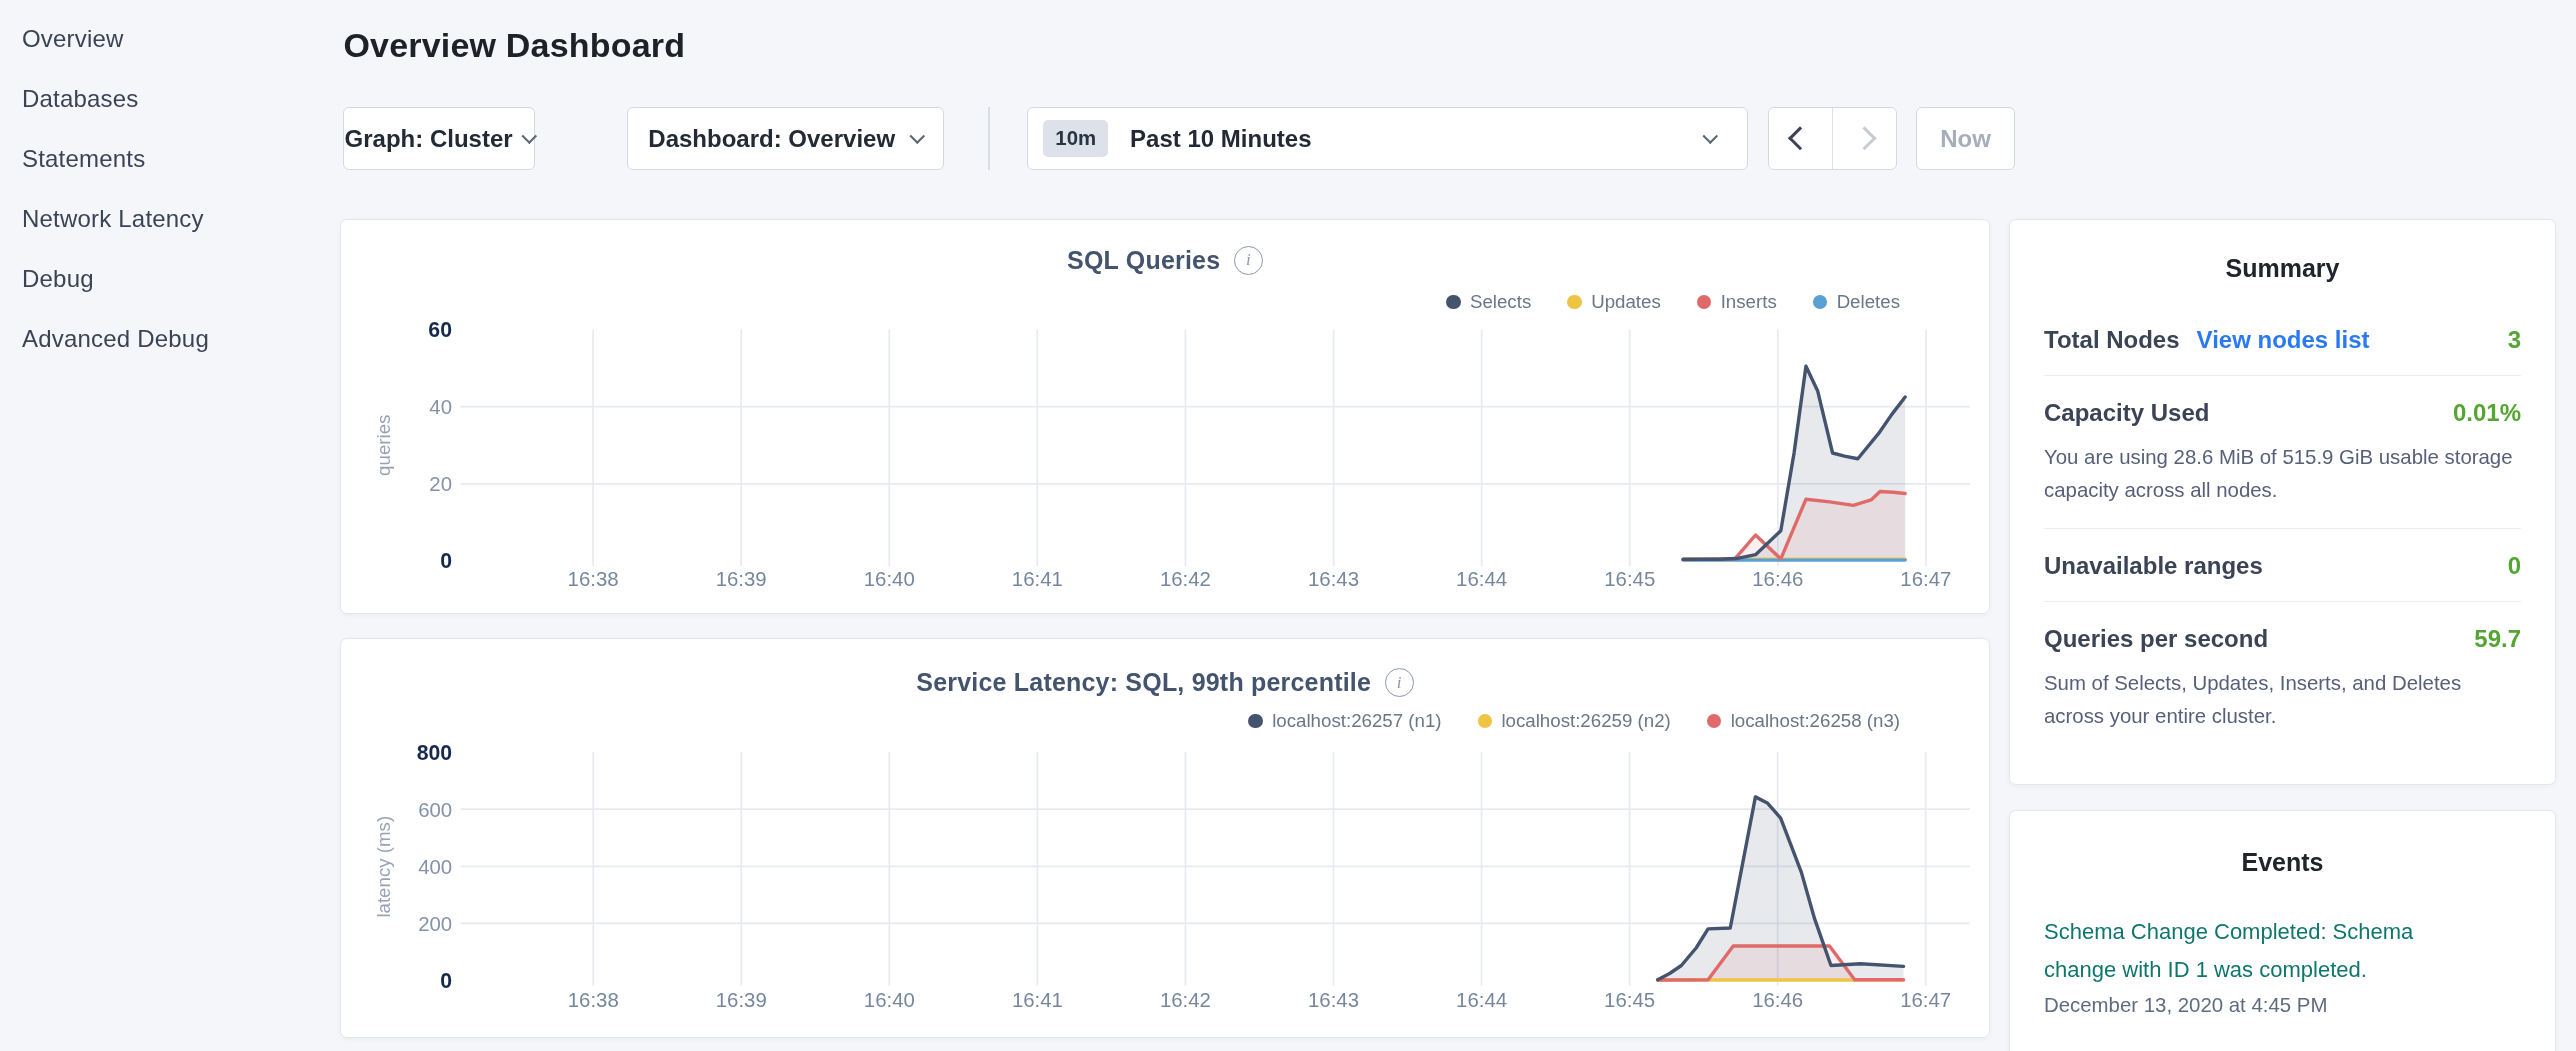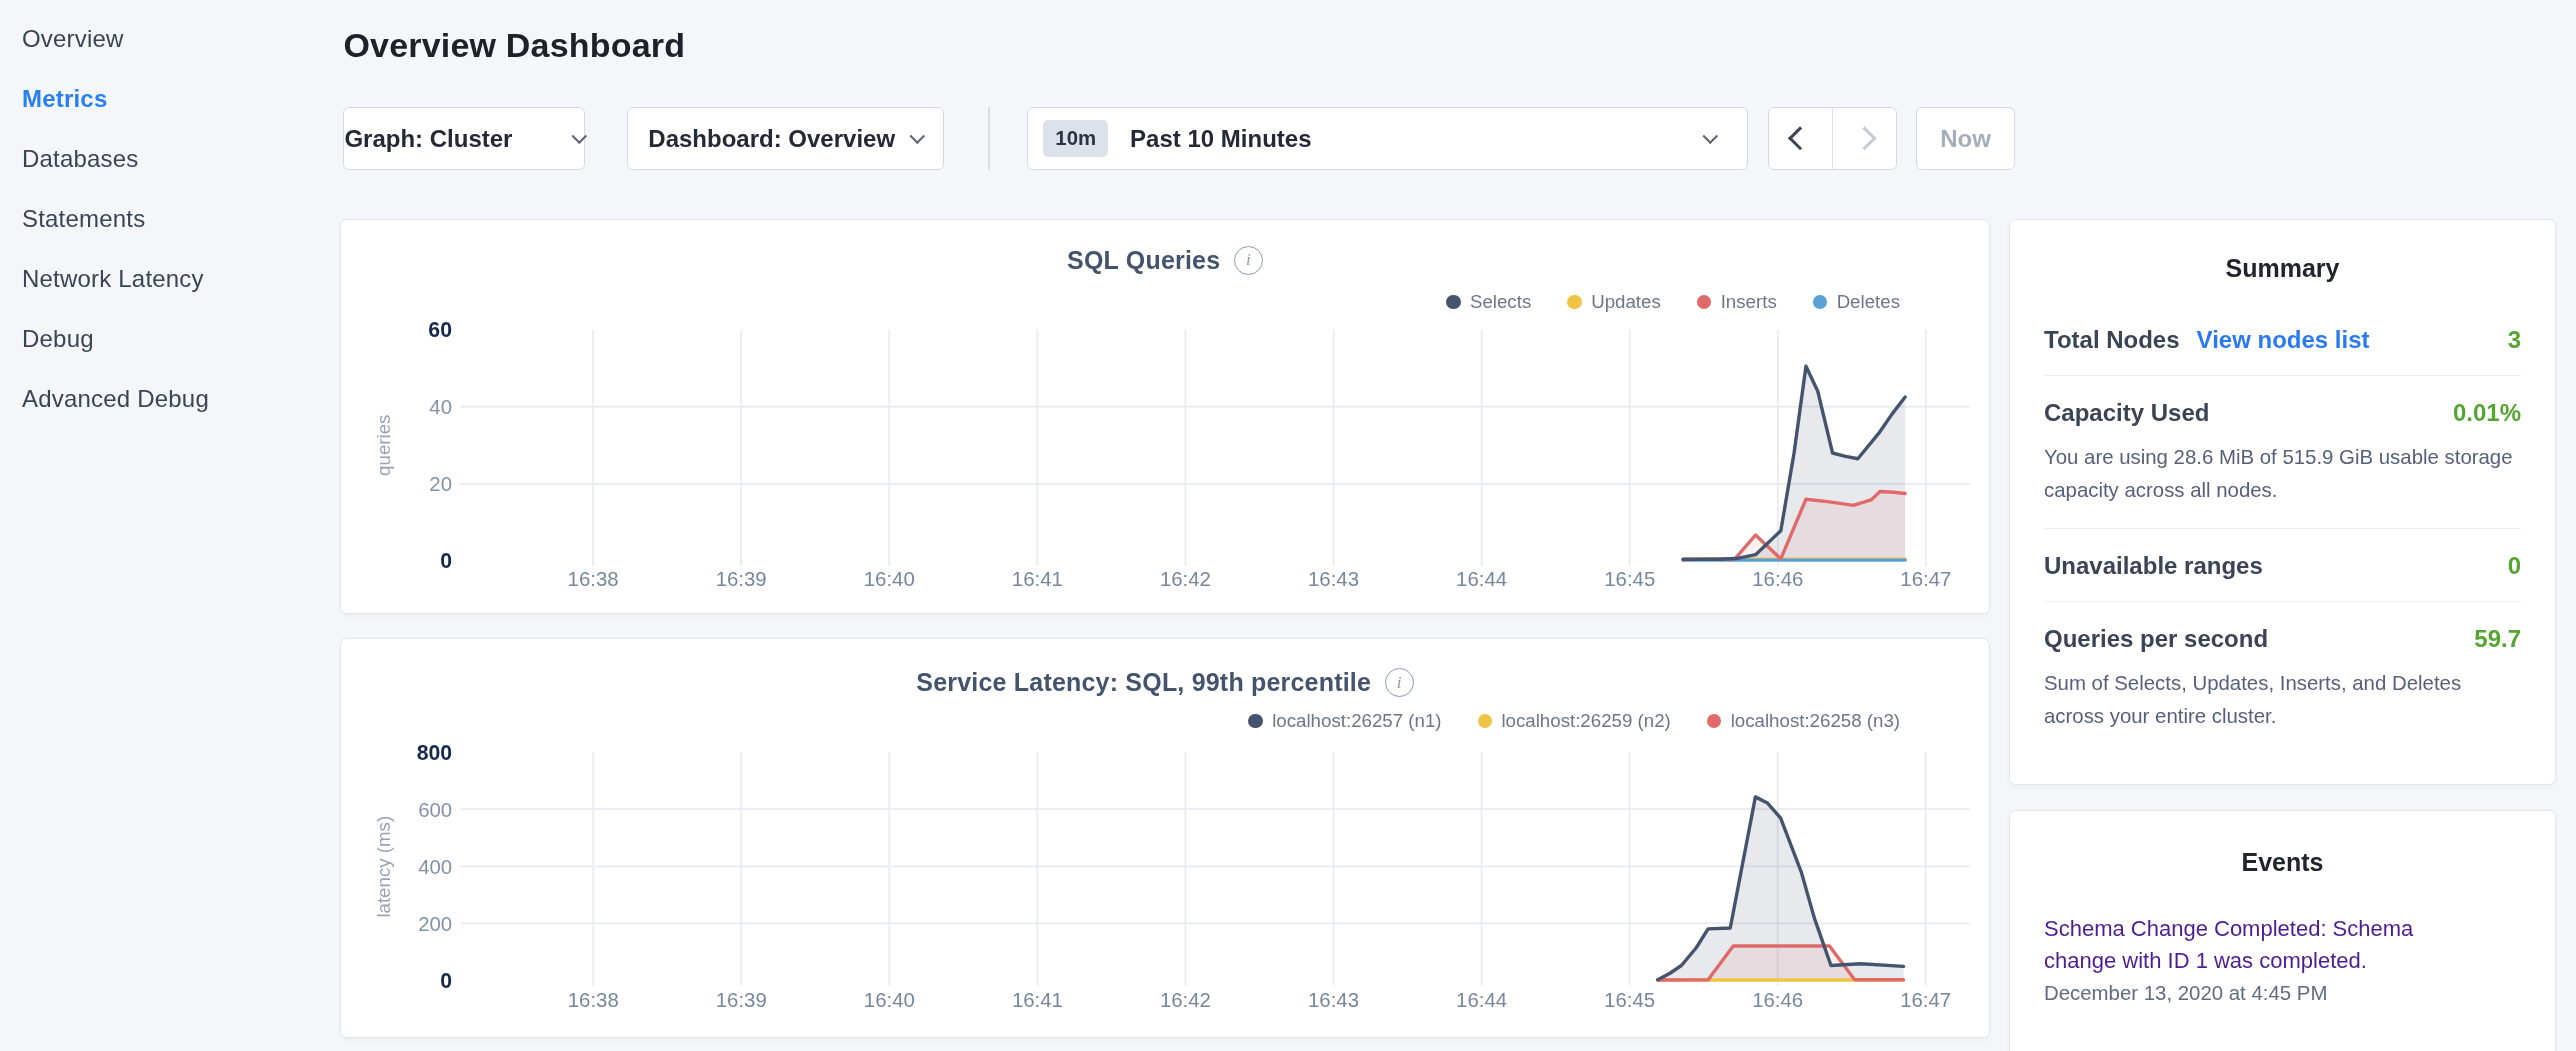--- a/index.html
+++ b/index.html
@@ -20,21 +20,21 @@
   
   .main { position:absolute; left:340px; top:0; width:1650px; height:1051px; }
   .page-title { position:absolute; left:3.4px; top:25.5px; font-size:34px; font-weight:600; color:#1e2128; letter-spacing:0.2px; }
   
   .controls { position:absolute; left:0; top:107px; width:1692px; height:63px; }
   .ctrl-box {
     position:absolute; top:0; height:63px; background:#fff; border:1.7px solid #d4d9e1;
     border-radius:6px; display:flex; align-items:center; justify-content:center;
     font-size:24px; font-weight:700; color:#242a35; cursor:pointer;
   }
-  .dd-graph { left:3.4px; width:242px; gap:11px;justify-content:space-between; }
+  .dd-graph { left:3.4px; width:192px; gap:11px; }
   .dd-dash  { left:287px; width:317px; gap:17px; }
   .ctrl-divider { position:absolute; left:648px; top:0; width:1.7px; height:63px; background:#d9dde4; }
   .time-box { left:687px; width:721px; justify-content:flex-start; padding:0 31px 0 15.3px; }
   .time-badge {
     background:#dde2ea; border-radius:5.1px; padding:6.8px 12px; font-size:20.4px; font-weight:700; color:#2a3342;text-align:right;
   }
   .time-label { margin-left:22px; flex:1; text-align:left; }
   .chev { display:inline-block; border-style:solid; border-color:#5b6675; border-width:0 2.6px 2.6px 0; padding:4.3px; }
   .chev.down  { transform:rotate(45deg) translate(-1.7px,-1.7px); }
   .chev.big   { border-width:0 3.4px 3.4px 0; padding:6.8px; }
@@ -82,30 +82,29 @@
   .srow { padding:23px 0 21px; border-bottom:1.7px solid #eceef2; }
   .srow:first-of-type { margin-top:20.4px; }
   .srow:last-of-type { border-bottom:none; }
   .srow-top { display:flex; align-items:baseline; }
   .srow-label { font-size:24px; font-weight:700; color:#3b4455; white-space:nowrap; }
   .srow-link { font-size:24px; font-weight:700; color:#2979ef; margin-left:17px; cursor:pointer; white-space:nowrap; }
   .srow-value { font-size:24px; font-weight:700; color:#55a532; margin-left:auto; white-space:nowrap; }
   .srow-desc { margin-top:13.6px; font-size:20.4px; line-height:33px; color:#56607a; max-width:498px; }
   .events-card { position:absolute; left:0; top:810px; width:547px; height:255px; padding:0 34px; overflow:hidden; }
   .events-card .panel-heading { padding-top:37px; }
-  .event-msg { margin-top:36px; font-size:22px; line-height:32px; color:#4c1d95; max-width:400px; }
+  .event-msg { margin-top:36px; font-size:22px; line-height:38px; color:#0f766e; max-width:400px; }
   .event-time { margin-top:5.1px; font-size:20.4px; color:#5f6c80; }
 </style>
 </head>
 <body>
 
 <nav class="sidebar">
   <div id="sidebar-list">
       <div class="side-item">Overview</div>
-      <div class="side-item active">Metrics</div>
       <div class="side-item">Databases</div>
       <div class="side-item">Statements</div>
       <div class="side-item">Network Latency</div>
       <div class="side-item">Debug</div>
       <div class="side-item">Advanced Debug</div>
     </div>
 </nav>
 
 <main class="main">
   <h1 class="page-title">Overview Dashboard</h1>

